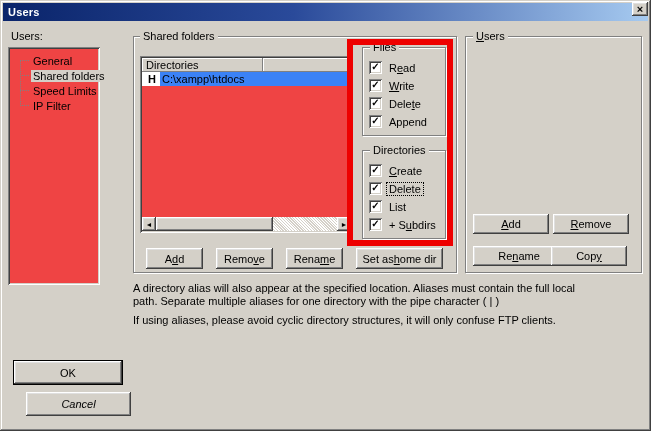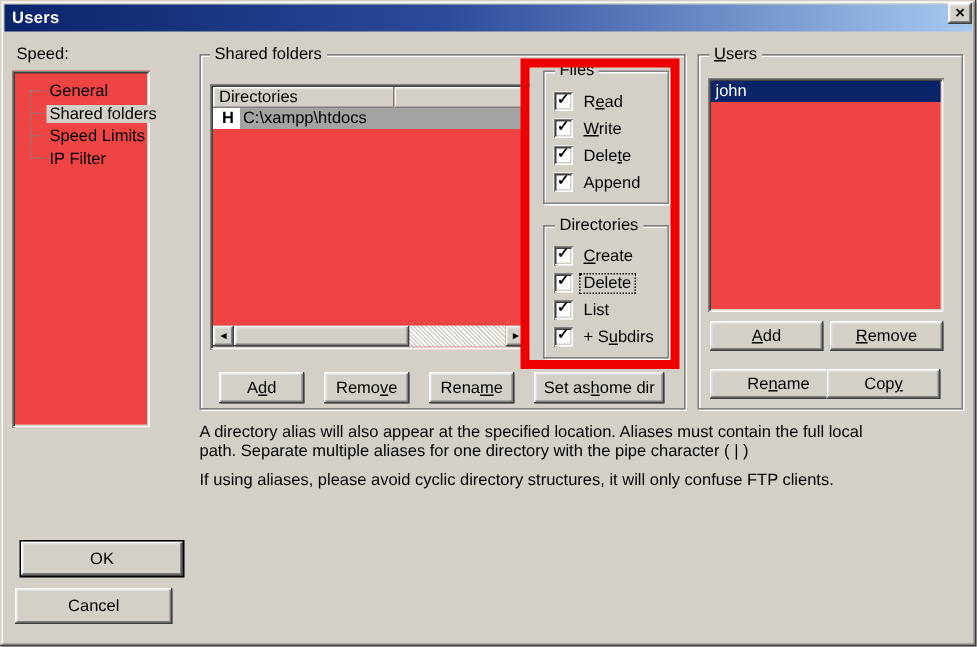--- a/index.html
+++ b/index.html
@@ -84,21 +84,21 @@
     box-shadow: inset -1px -1px 0 #808080, inset 1px 1px 0 #ffffff;
   }
   .lv-h-dir { width: 121px; }
   .lv-h-alias { width: 86px; }
   .lv-h-rest { flex: 1; }
   .lv-row {
     position: absolute; left: 142px; top: 72px; width: 209px; height: 14px;
     display: flex; align-items: center; background: #fff; z-index: 2;
   }
   .lv-home { font-weight: bold; padding: 0 4px 0 6px; }
-  .lv-path { flex: 1; height: 14px; line-height: 14px; background: #a3a3a3; padding-left: 2px; white-space: nowrap; }
+  .lv-path { flex: 1; height: 14px; line-height: 14px; background: #3b82f6; padding-left: 2px; white-space: nowrap; }
   .hscroll { position: absolute; left: 142px; top: 217px; width: 209px; height: 14px; display: flex; z-index: 2; }
   .sb-btn {
     width: 14px; height: 14px; background: #d4d0c8; flex: none;
     box-shadow: inset -1px -1px 0 #404040, inset 1px 1px 0 #fff,
                 inset -2px -2px 0 #808080, inset 2px 2px 0 #dfdfdf;
     display: flex; align-items: center; justify-content: center;
     font-size: 7px; line-height: 1;
   }
   .sb-thumb {
     width: 117px; height: 14px; background: #d4d0c8; flex: none;
@@ -144,21 +144,21 @@
 
 <div id="win">
 
   <div class="titlebar">
     <span class="title">Users</span>
   </div>
   <div class="closebtn">
     <span>×</span>
   </div>
 
-  <div class="page-label">Speed:</div>
+  <div class="page-label">Users:</div>
   <div class="page-list sunken">
     <div class="tree">
       <div class="tree-row">
         <span class="tree-label">General</span>
       </div>
       <div class="tree-row selected">
         <span class="tree-label">Shared folders</span>
       </div>
       <div class="tree-row">
         <span class="tree-label">Speed Limits</span>
@@ -248,28 +248,25 @@
     <span class="chk">
         <span class="tick">✓</span>
       </span>
     <span class="chk-label">+ S<u>u</u>bdirs</span>
   </div>
 
   <div class="red-rect"></div>
 
   <div class="group" style="left:465px; top:36px; width:177px; height:237px;"></div>
   <span class="group-label" style="left:473px; top:30px;"><u>U</u>sers</span>
-  <div class="users-list sunken">
-    <div class="user-item selected">john</div>
-  </div>
   <div class="btn" style="left:473px; top:214px; width:76px; height:20px;"><u>A</u>dd</div>
   <div class="btn" style="left:553px; top:214px; width:76px; height:20px;"><u>R</u>emove</div>
   <div class="btn" style="left:473px; top:246px; width:92px; height:20px;">Re<u>n</u>ame</div>
   <div class="btn" style="left:551px; top:246px; width:76px; height:20px;">Cop<u>y</u></div>
 
   <div class="note" style="top:282px;">A directory alias will also appear at the specified location. Aliases must contain the full local</div>
   <div class="note" style="top:295px;">path. Separate multiple aliases for one directory with the pipe character ( | )</div>
   <div class="note" style="top:314px;">If using aliases, please avoid cyclic directory structures, it will only confuse FTP clients.</div>
 
   <div class="btn default" style="left:13px; top:360px; width:110px; height:25px;">OK</div>
-  <div class="btn" style="left:10px; top:392px; width:105px; height:24px;">Cancel</div>
+  <div class="btn" style="left:26px; top:392px; width:105px; height:24px;font-style:italic;">Cancel</div>
 
 </div>
 
 </body></html>

